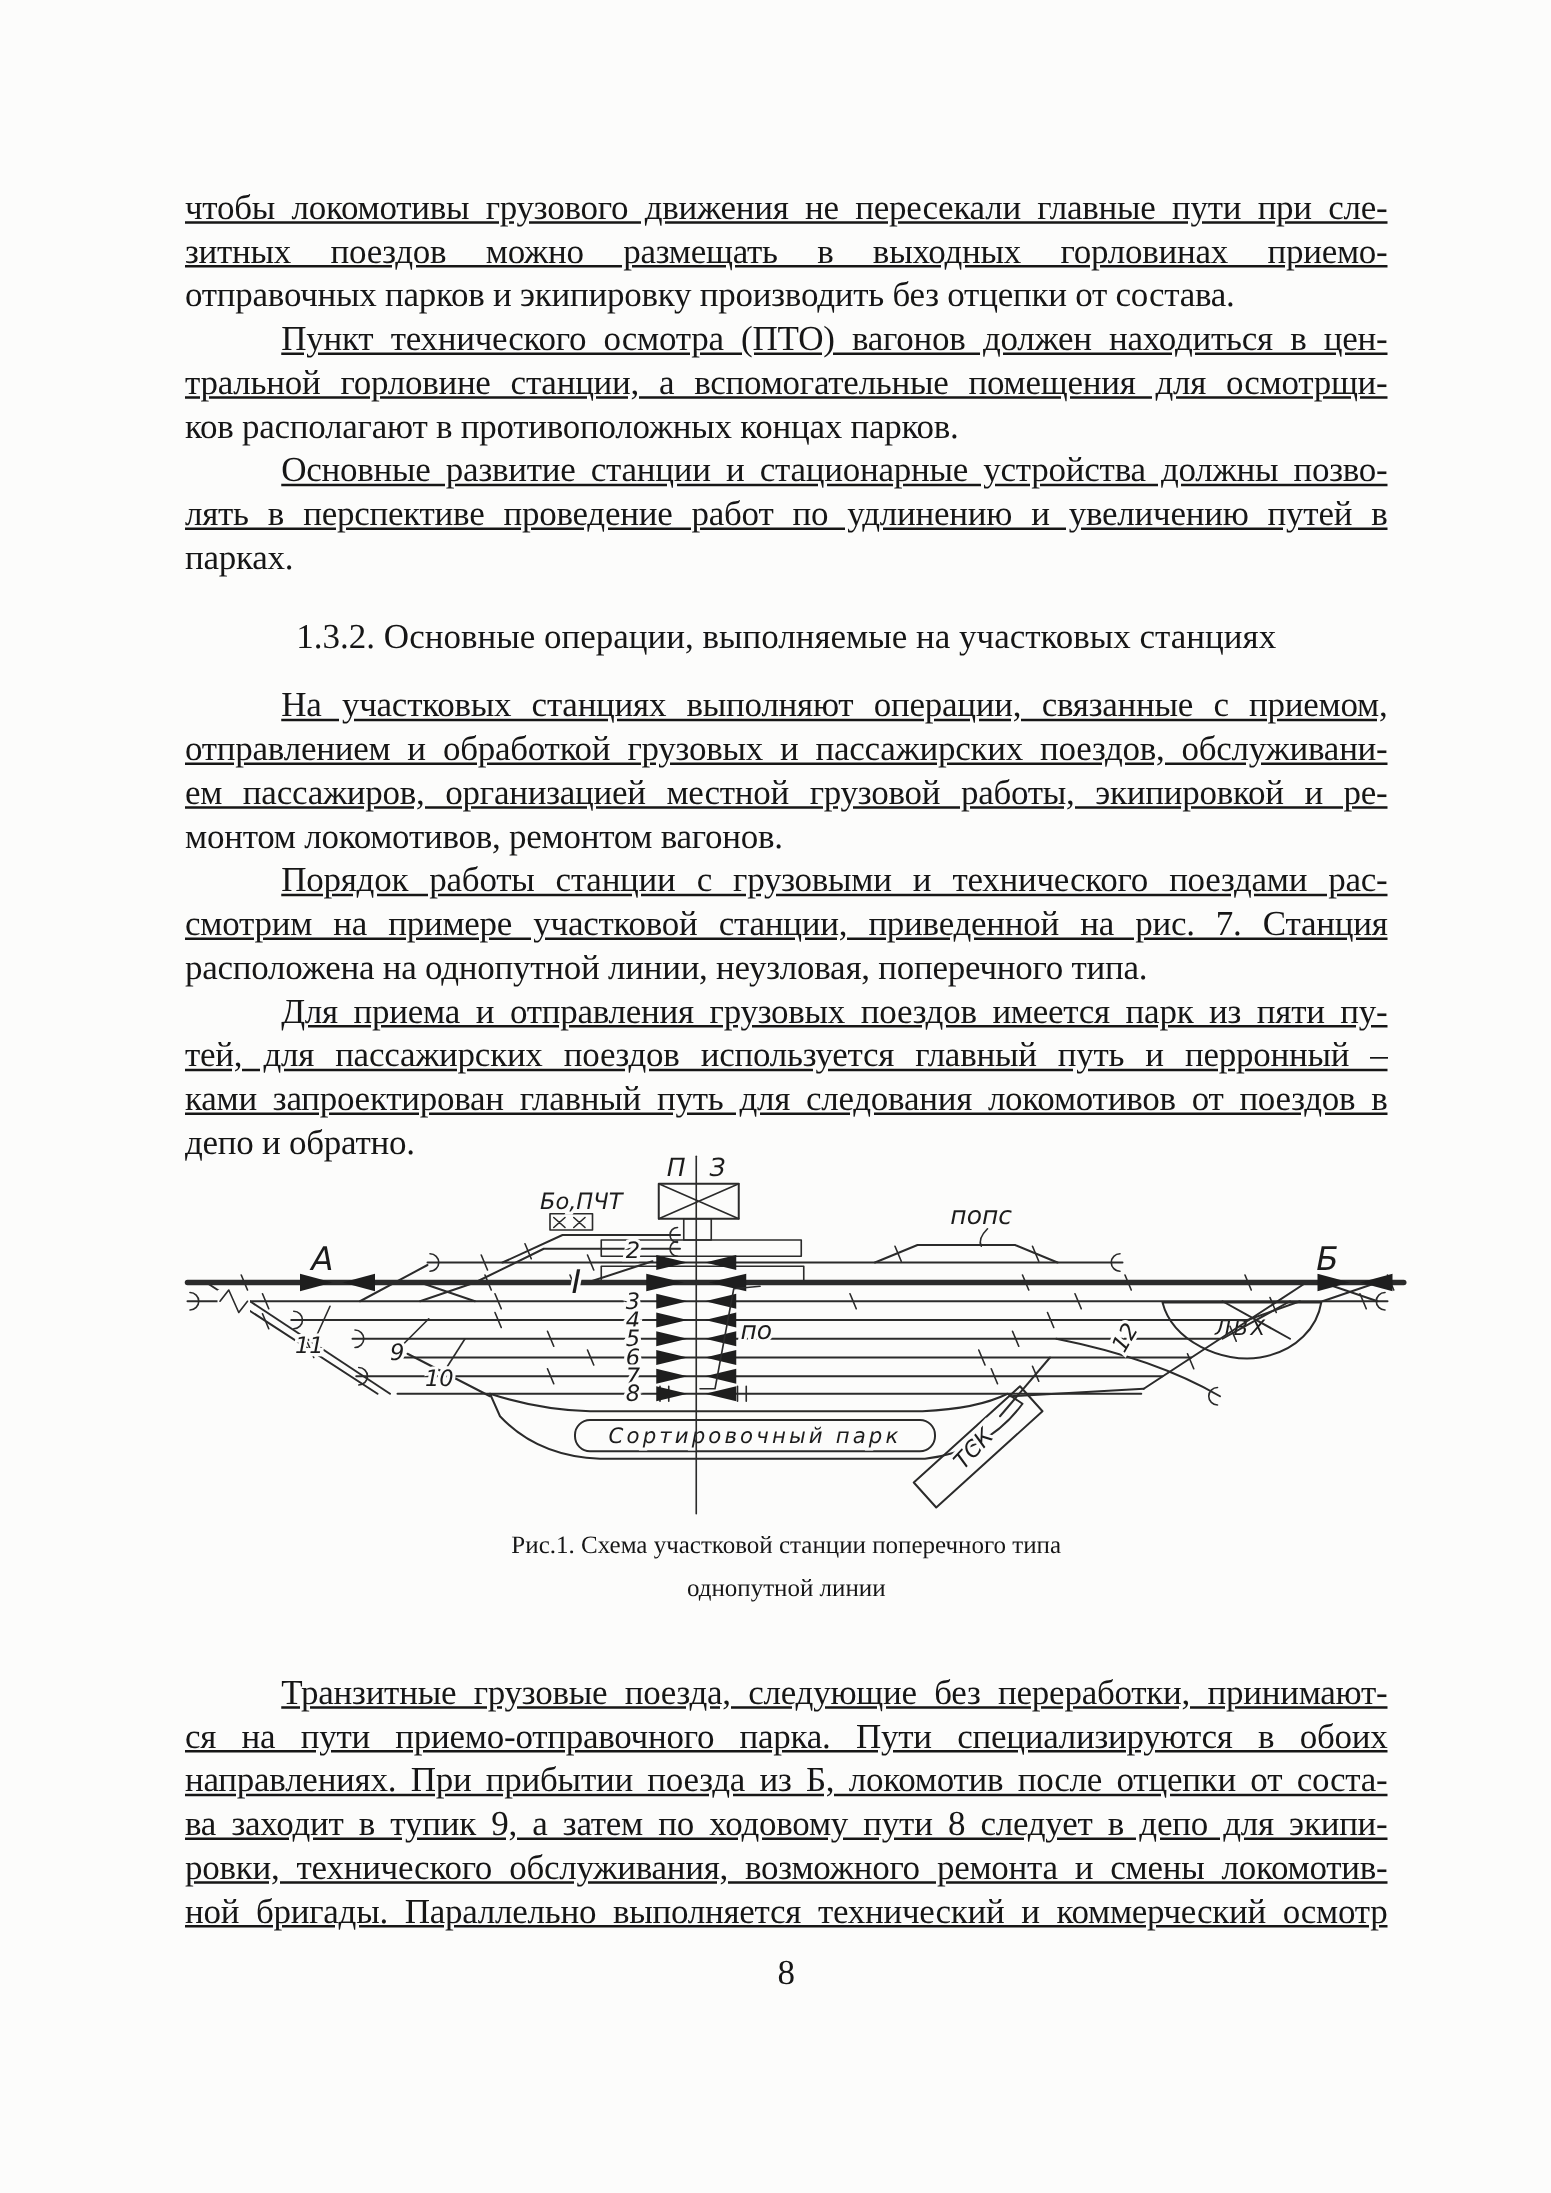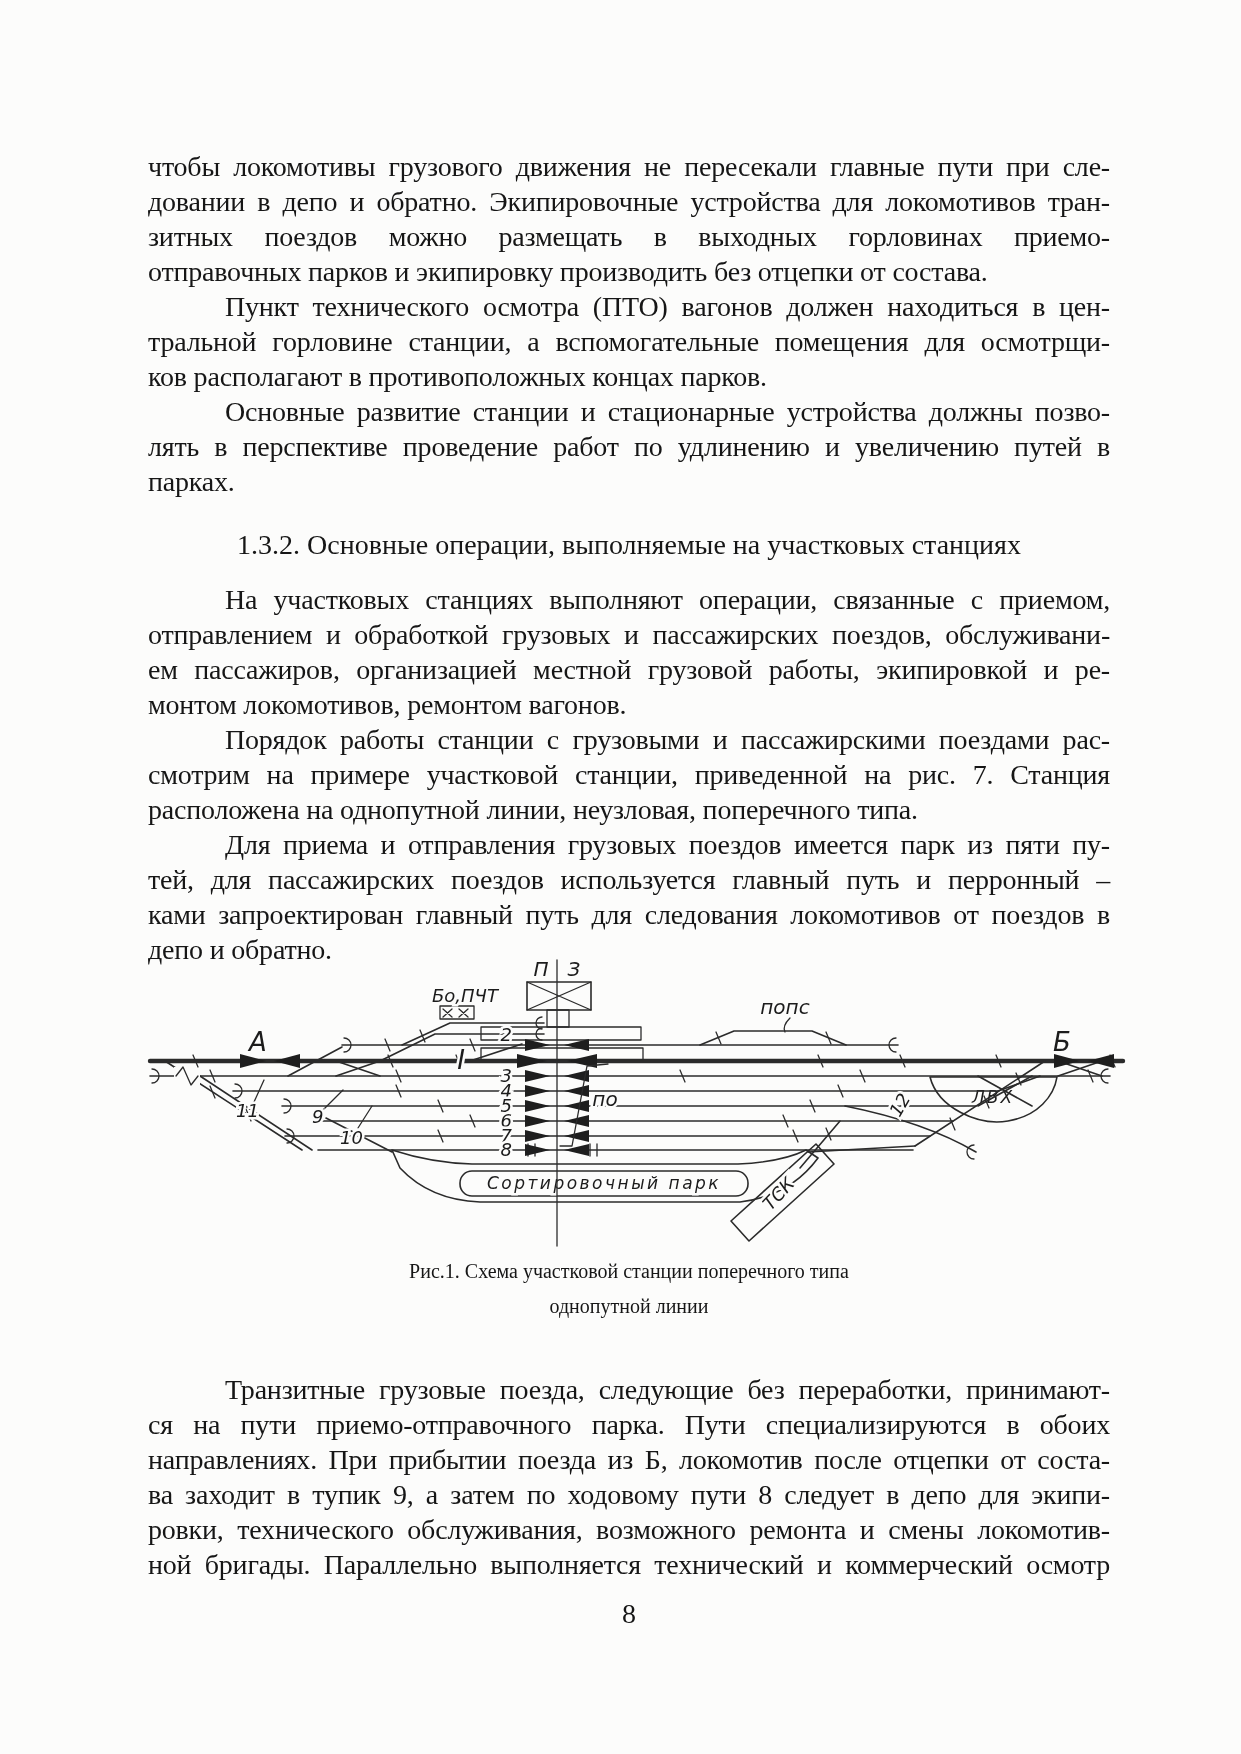--- a/index.html
+++ b/index.html
@@ -10,21 +10,21 @@
     color:#161616;
     position:relative;
     overflow:hidden;
   }
   .content { position:absolute; left:148px; top:149px; width:962px; }
   .line {
     font-size:28px; line-height:35px;
     text-align:justify; letter-spacing:-0.2px;
     white-space:normal;
   }
-  .just { text-align-last:justify; }
+  .just { text-align-last:justify;text-decoration:underline; }
   .ind  { text-indent:77px; }
   .heading {
     font-weight:normal; text-align:center;
     font-size:28px; line-height:35px; margin-top:28px;
   }
   .mt31 { margin-top:20px; }
   .figure { margin:-11px 0 0 -8px; width:990px; height:292px; }
   .caption { text-align:center; font-size:20px; line-height:35px; margin-top:6px; }
   .mt33 { margin-top:48px; }
   .pagenum { text-align:center; font-size:28px; line-height:35px; margin-top:14px; }
@@ -43,21 +43,20 @@
   .sm  { font-size:17px; }
   .num { font-size:18px; }
 </style>
 </head>
 <body>
 
 <div class="content">
 
   <div>
     <div class="line just">чтобы локомотивы грузового движения не пересекали главные пути при сле-</div>
-    <div class="line just">довании в депо и обратно. Экипировочные устройства для локомотивов тран-</div>
     <div class="line just">зитных поездов можно размещать в выходных горловинах приемо-</div>
     <div class="line">отправочных парков и экипировку производить без отцепки от состава.</div>
   </div>
 
   <div>
     <div class="line just ind">Пункт технического осмотра (ПТО) вагонов должен находиться в цен-</div>
     <div class="line just">тральной горловине станции, а вспомогательные помещения для осмотрщи-</div>
     <div class="line">ков располагают в противоположных концах парков.</div>
   </div>
 
@@ -70,21 +69,21 @@
   <div class="heading">1.3.2. Основные операции, выполняемые на участковых станциях</div>
 
   <div class="mt31">
     <div class="line just ind">На участковых станциях выполняют операции, связанные с приемом,</div>
     <div class="line just">отправлением и обработкой грузовых и пассажирских поездов, обслуживани-</div>
     <div class="line just">ем пассажиров, организацией местной грузовой работы, экипировкой и ре-</div>
     <div class="line">монтом локомотивов, ремонтом вагонов.</div>
   </div>
 
   <div>
-    <div class="line just ind">Порядок работы станции с грузовыми и пассажирскими поездами рас-</div>
+    <div class="line just ind">Порядок работы станции с грузовыми и технического поездами рас-</div>
     <div class="line just">смотрим на примере участковой станции, приведенной на рис. 7. Станция</div>
     <div class="line">расположена на однопутной линии, неузловая, поперечного типа.</div>
   </div>
 
   <div>
     <div class="line just ind">Для приема и отправления грузовых поездов имеется парк из пяти пу-</div>
     <div class="line just">тей, для пассажирских поездов используется главный путь и перронный –</div>
     <div class="line just">ками запроектирован главный путь для следования локомотивов от поездов в</div>
     <div class="line">депо и обратно.</div>
   </div>

